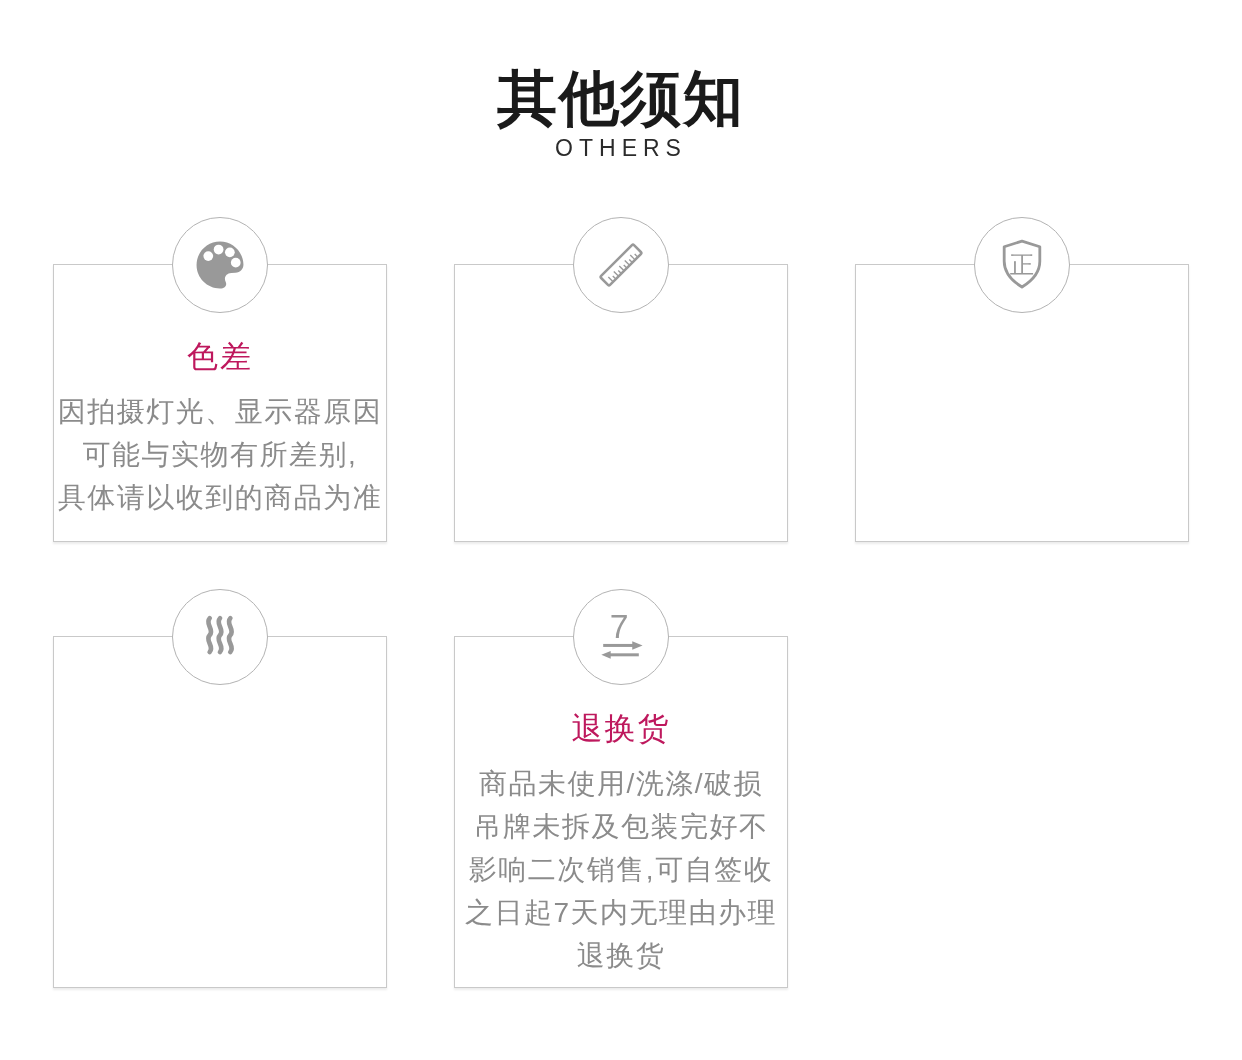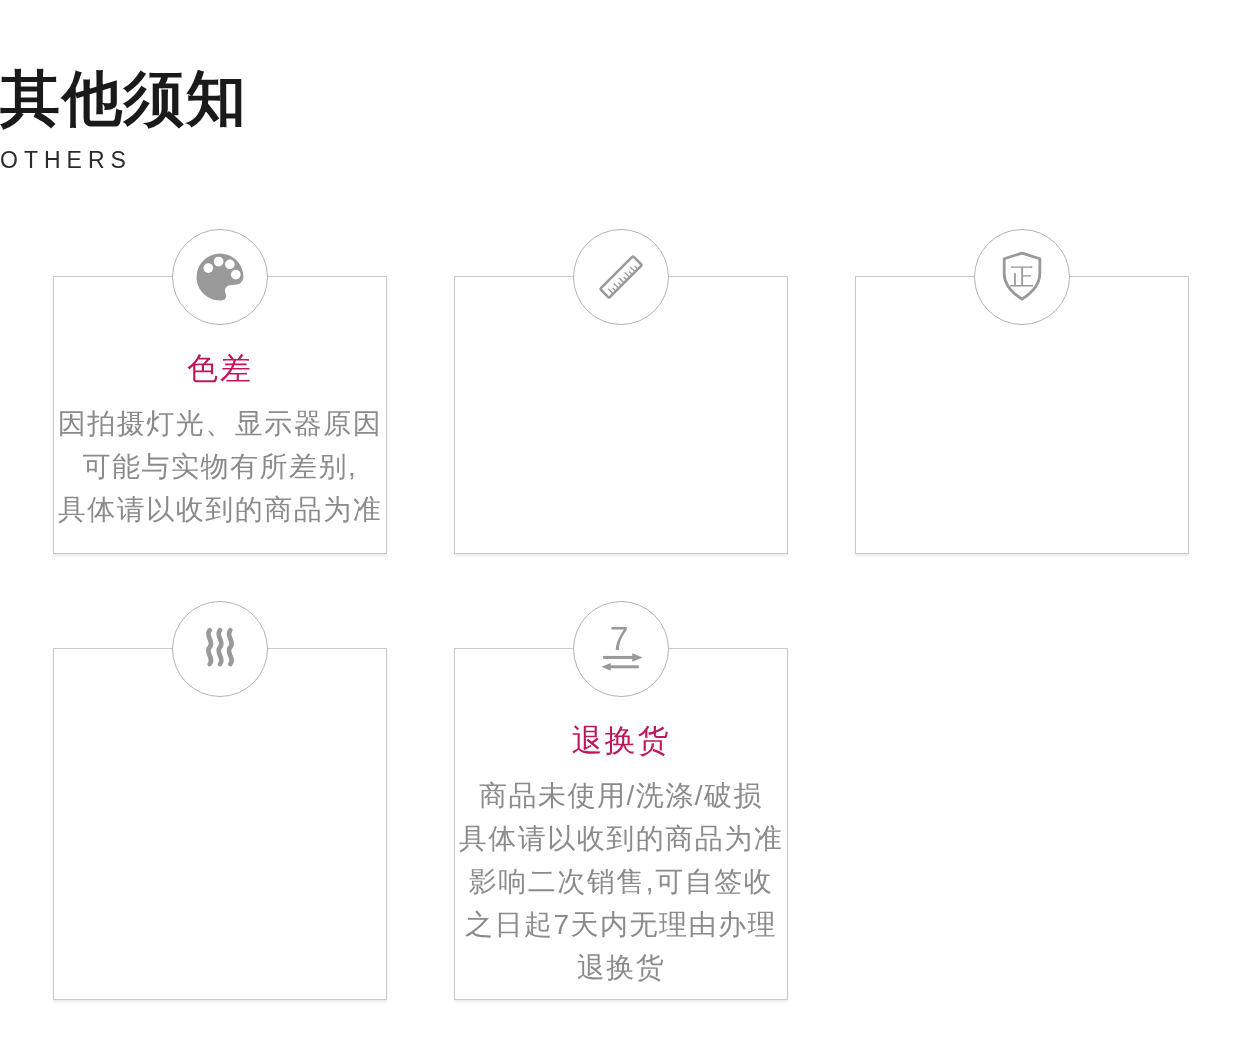--- a/index.html
+++ b/index.html
@@ -3,27 +3,27 @@
 <meta charset="utf-8">
 <style>
   html,body{margin:0;padding:0;background:#fff;}
   .page{
     position:relative;
     width:1242px;height:1060px;
     background:#ffffff;
     font-family:"Liberation Sans","DejaVu Sans",sans-serif;
     overflow:hidden;
   }
-  .section-header{padding-top:66px;}
+  .section-header{text-align:center;padding-top:66px;}
   .section-title{
     font-size:60px;line-height:66px;font-weight:700;
     color:#1a1a1a;letter-spacing:2px;
   }
   .section-subtitle{
-    margin-top:12px;font-size:23px;line-height:32px;
+    font-size:23px;line-height:32px;
     font-weight:300;color:#2b2b2b;letter-spacing:6px;
   }
   .cards-grid{
     margin-top:100px;
     padding:0 53px;
     display:grid;
     grid-template-columns:repeat(3,1fr);
     grid-template-rows:278px 352px;
     column-gap:67px;
     row-gap:94px;
@@ -140,21 +140,21 @@
           <g stroke="#999999" stroke-width="3.2">
             <line x1="13" y1="41" x2="45" y2="41"></line>
             <line x1="51" y1="51" x2="20" y2="51"></line>
           </g>
           <polygon points="44,36.5 55,41 44,45.5" fill="#999999"></polygon>
           <polygon points="21,46.8 11,51 21,55.2" fill="#999999"></polygon>
         </svg>
       </div>
       <div class="card-title">退换货</div>
       <div class="card-body">商品未使用/洗涤/破损
-具体请以收到的商品为准
+吊牌未拆及包装完好不
 影响二次销售,可自签收
 之日起7天内无理由办理
 退换货</div>
     </div>
 
 
   </div>
 </div>
 
 </body></html>

